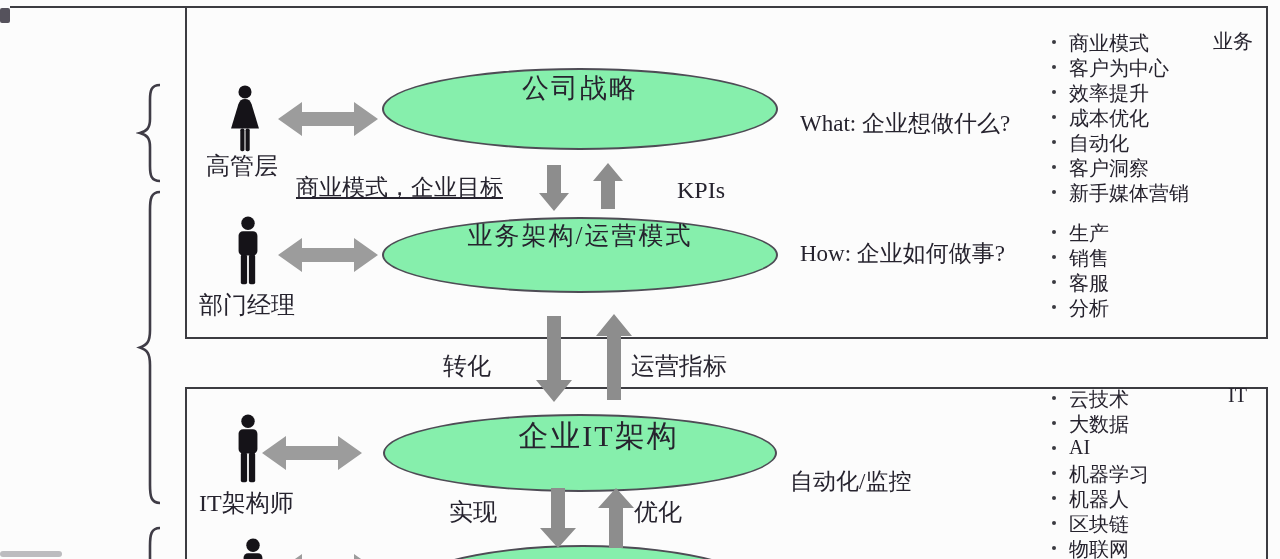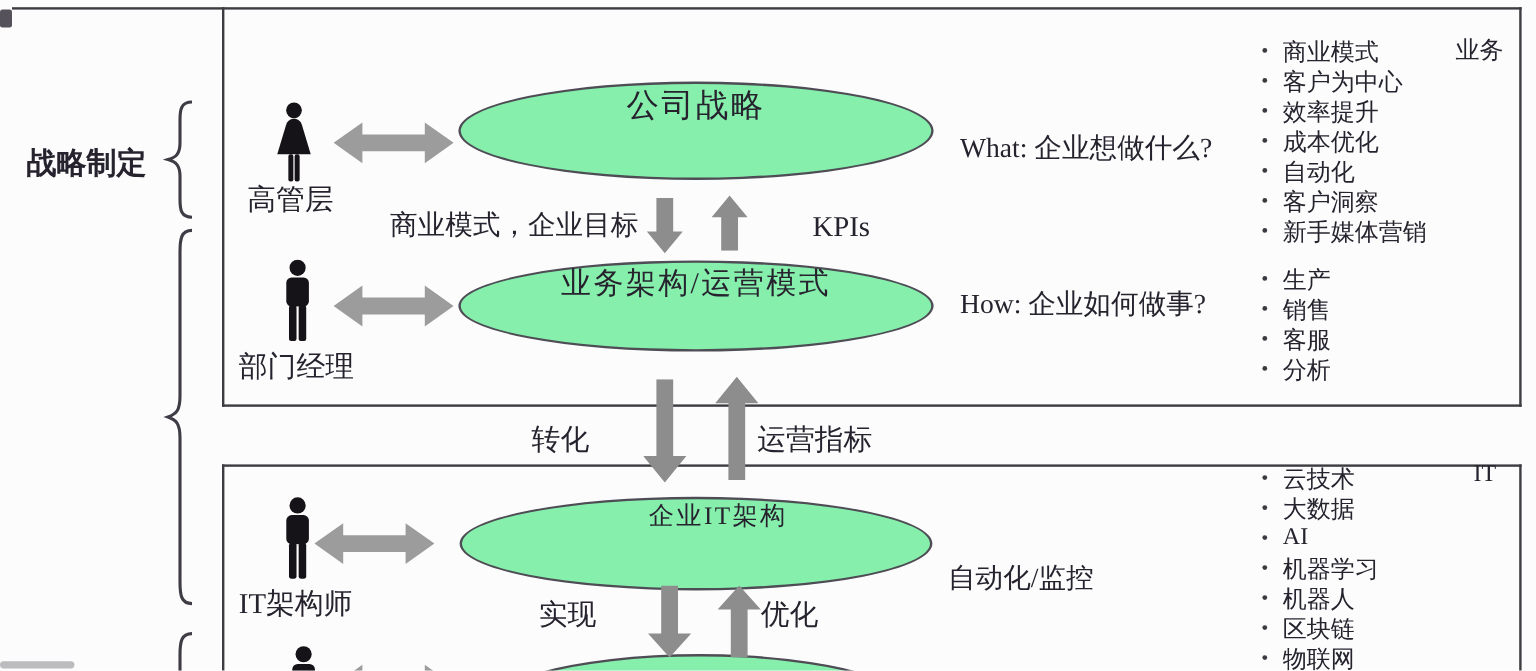--- a/index.html
+++ b/index.html
@@ -41,21 +41,20 @@
   <div class="hline" style="left:185px;top:387px;width:1083px;"></div>
   <div class="vline" style="left:185px;top:387px;height:172px;"></div>
   <div class="vline" style="left:1266px;top:387px;height:172px;"></div>
 
   <div class="abs" style="left:0;top:8px;width:10px;height:15px;background:#55525c;border-radius:2px;"></div>
   <div class="abs" style="left:0;top:551px;width:62px;height:6px;background:#bcbcbf;border-radius:3px;"></div>
 
   <svg class="abs" style="left:136px;top:83px;" width="30" height="100" viewBox="0 0 30 100">
     <path d="M24 2 C15 2 14 8 14 17 L14 36 C14 45 11 48 4 50 C11 52 14 55 14 64 L14 83 C14 92 15 98 24 98" fill="none" stroke="#3f3c46" stroke-width="2.6"></path>
   </svg>
-  <div class="brace-label" style="left:22px;top:119px;">战略制定</div>
 
   <svg class="abs" style="left:136px;top:190px;" width="30" height="315" viewBox="0 0 30 315">
     <path d="M24 2 C15 2 14 9 14 20 L14 140 C14 152 11 155 4 157.5 C11 160 14 163 14 175 L14 295 C14 306 15 313 24 313" fill="none" stroke="#3f3c46" stroke-width="2.6"></path>
   </svg>
 
   <svg class="abs" style="left:136px;top:526px;" width="30" height="120" viewBox="0 0 30 120">
     <path d="M24 2 C15 2 14 9 14 20 L14 118" fill="none" stroke="#3f3c46" stroke-width="2.6"></path>
   </svg>
 
   <svg class="abs" style="left:223px;top:85px;" width="44" height="68" viewBox="0 0 44 78">
@@ -69,21 +68,21 @@
   <svg class="abs" style="left:278px;top:98px;" width="100" height="42" viewBox="0 0 100 42">
     <polygon points="0,21 24,4 24,14 76,14 76,4 100,21 76,38 76,28 24,28 24,38" fill="#9c9c9c"></polygon>
   </svg>
 
   <div class="ellipse" style="left:382px;top:68px;width:396px;height:82px;">
     <span style="font-size:27px;">公司战略</span>
   </div>
 
   <div class="qtext" style="left:800px;top:110px;">What: 企业想做什么?</div>
 
-  <div class="flow-label" style="left:296px;top:172px;width:236px;text-align:right;font-size:23px;">商业模式，企业目标</div>
+  <div class="flow-label" style="left:296px;top:172px;width:236px;font-size:23px;text-decoration:underline;">商业模式，企业目标</div>
   <svg class="arrow-v" style="left:539px;top:165px;" width="30" height="46" viewBox="0 0 30 46">
     <polygon points="8,0 22,0 22,28 30,28 15,46 0,28 8,28" fill="#8d8d8d"></polygon>
   </svg>
   <svg class="arrow-v" style="left:593px;top:163px;" width="30" height="46" viewBox="0 0 30 46">
     <polygon points="15,0 30,18 22,18 22,46 8,46 8,18 0,18" fill="#8d8d8d"></polygon>
   </svg>
   <div class="flow-label" style="left:637px;top:177px;margin-left:40px;">KPIs</div>
 
   <svg class="abs" style="left:228px;top:216px;" width="40" height="70" viewBox="0 0 40 78">
     <circle cx="20" cy="8" r="7.5" fill="#151318"></circle>
@@ -118,21 +117,21 @@
     <rect x="12" y="43" width="7" height="33" rx="2" fill="#151318"></rect>
     <rect x="21" y="43" width="7" height="33" rx="2" fill="#151318"></rect>
   </svg>
   <div class="actor-label" style="left:199px;top:487px;">IT架构师</div>
 
   <svg class="abs" style="left:262px;top:432px;" width="100" height="42" viewBox="0 0 100 42">
     <polygon points="0,21 24,4 24,14 76,14 76,4 100,21 76,38 76,28 24,28 24,38" fill="#9c9c9c"></polygon>
   </svg>
 
   <div class="ellipse" style="left:383px;top:414px;width:394px;height:78px;">
-    <span style="font-size:21px;margin-left:37px;">企业IT架构</span>
+    <span style="font-size:30px;margin-left:37px;">企业IT架构</span>
   </div>
 
   <div class="qtext" style="left:790px;top:468px;text-align:center;">自动化/监控</div>
 
   <div class="flow-label" style="left:449px;top:496px;">实现</div>
   <svg class="arrow-v" style="left:540px;top:488px;" width="36" height="60" viewBox="0 0 36 60">
     <polygon points="11,0 25,0 25,40 36,40 18,60 0,40 11,40" fill="#8d8d8d"></polygon>
   </svg>
   <svg class="arrow-v" style="left:598px;top:488px;" width="36" height="60" viewBox="0 0 36 60">
     <polygon points="18,0 36,20 25,20 25,60 11,60 11,20 0,20" fill="#8d8d8d"></polygon>

